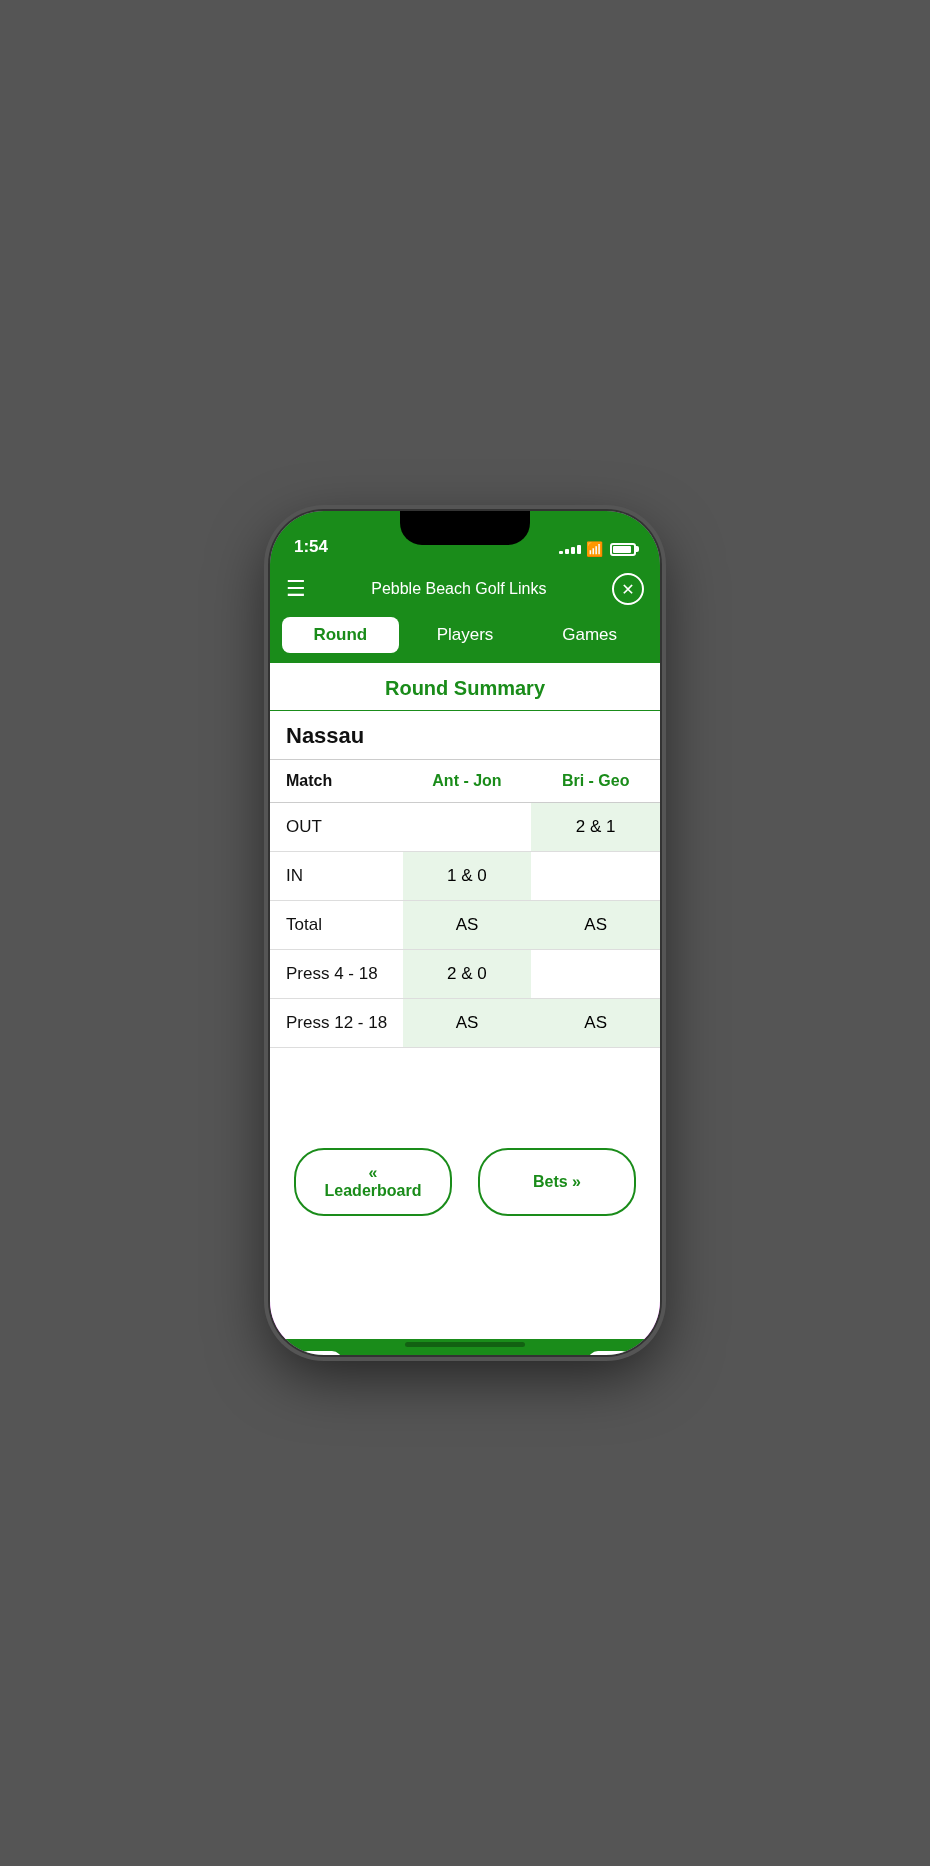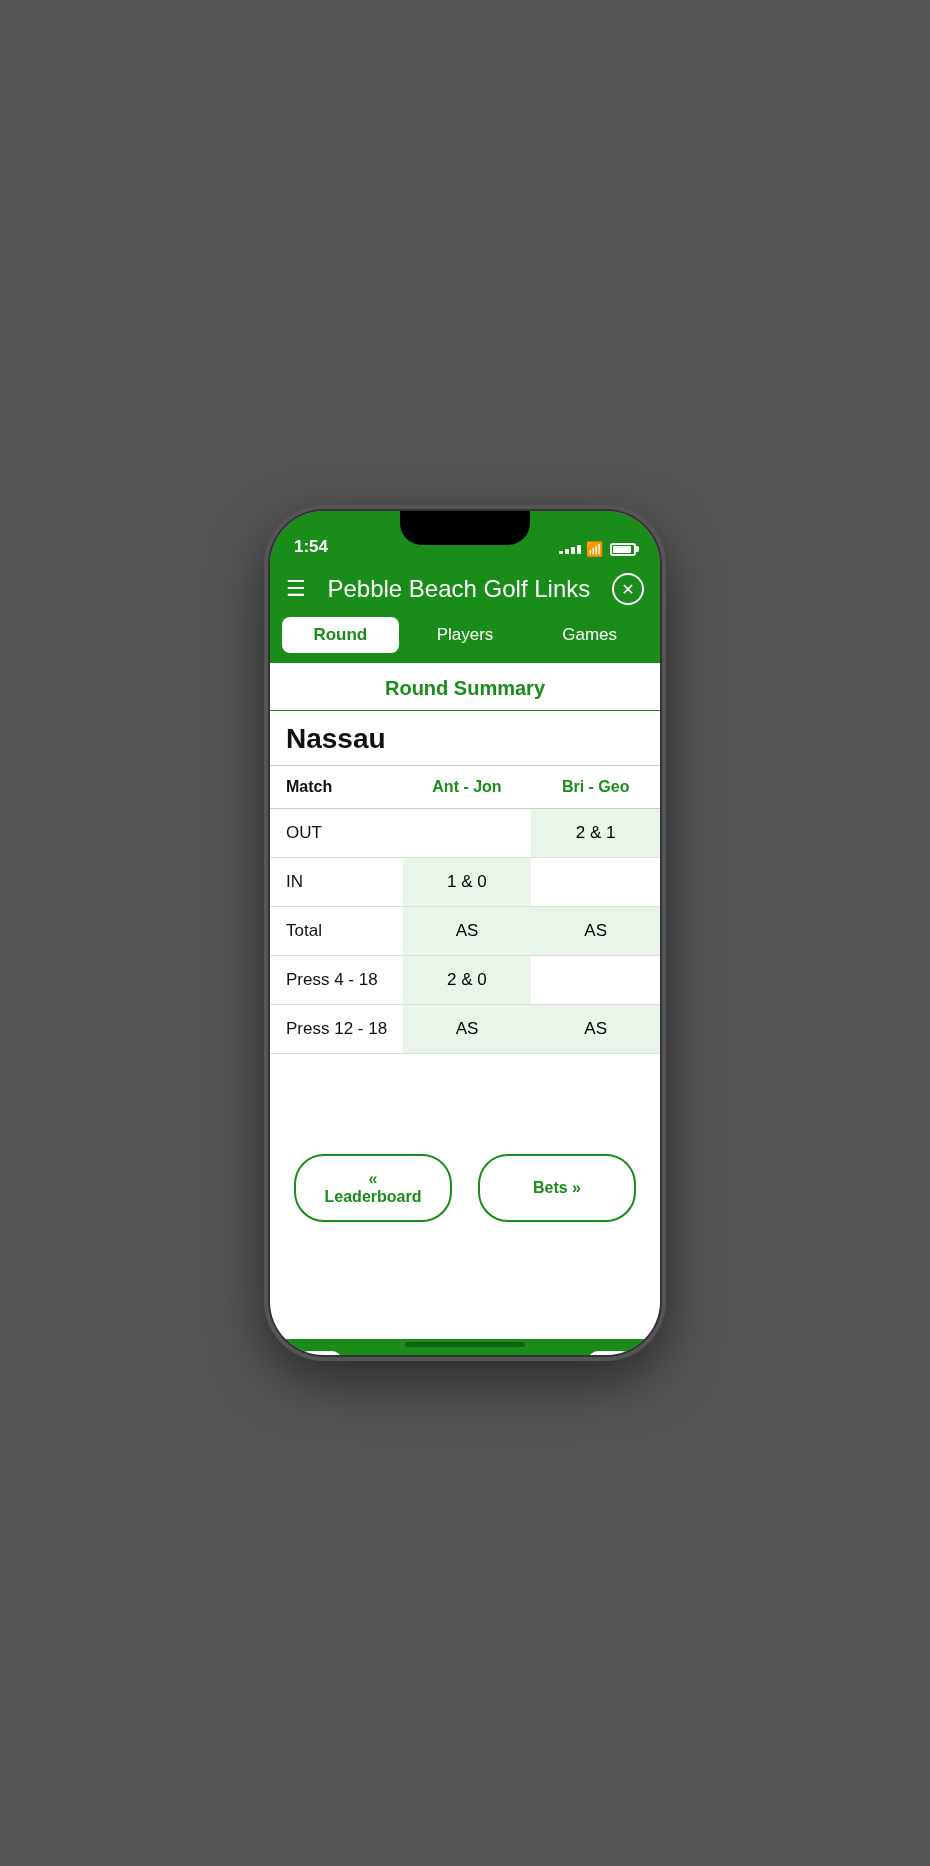--- a/index.html
+++ b/index.html
@@ -118,21 +118,21 @@
 
     .hamburger-icon {
       color: white;
       font-size: 22px;
       line-height: 1;
       cursor: pointer;
     }
 
     .header-title {
       color: white;
-      font-size: 24px;
+      font-size: 16px;
       font-weight: 500;
     }
 
     .close-btn {
       width: 32px;
       height: 32px;
       border: 2px solid white;
       border-radius: 50%;
       display: flex;
       align-items: center;
@@ -173,21 +173,21 @@
       text-align: center;
       color: #1a8c1a;
       font-size: 20px;
       font-weight: 600;
       padding: 14px 16px 10px;
       border-bottom: 1px solid #1a8c1a;
     }
 
     .nassau-header {
       padding: 12px 16px 10px;
-      font-size: 28px;
+      font-size: 22px;
       font-weight: 700;
       color: #111;
       border-bottom: 1px solid #ccc;
     }
 
     
     .match-table {
       width: 100%;
       border-collapse: collapse;
     }

